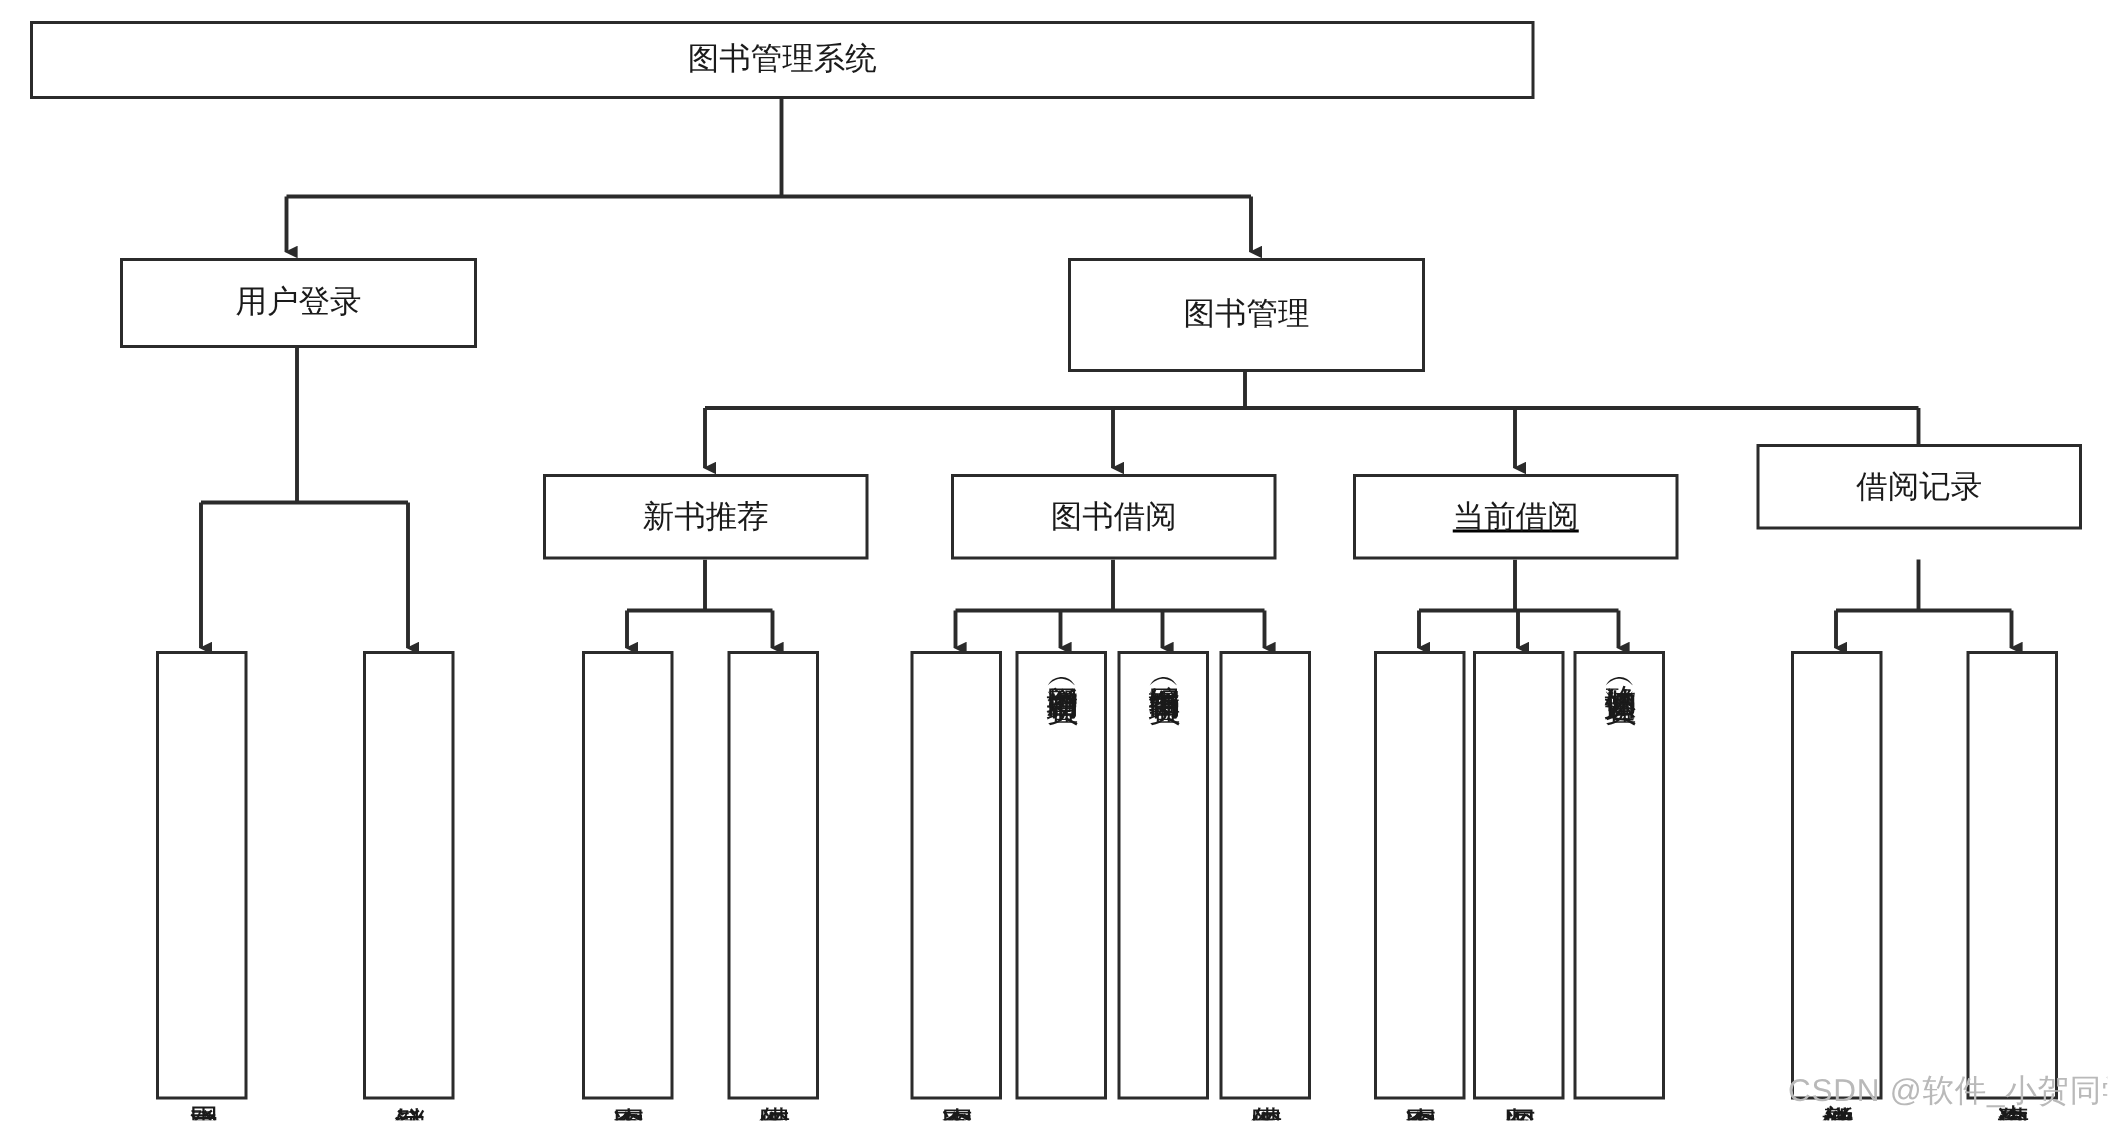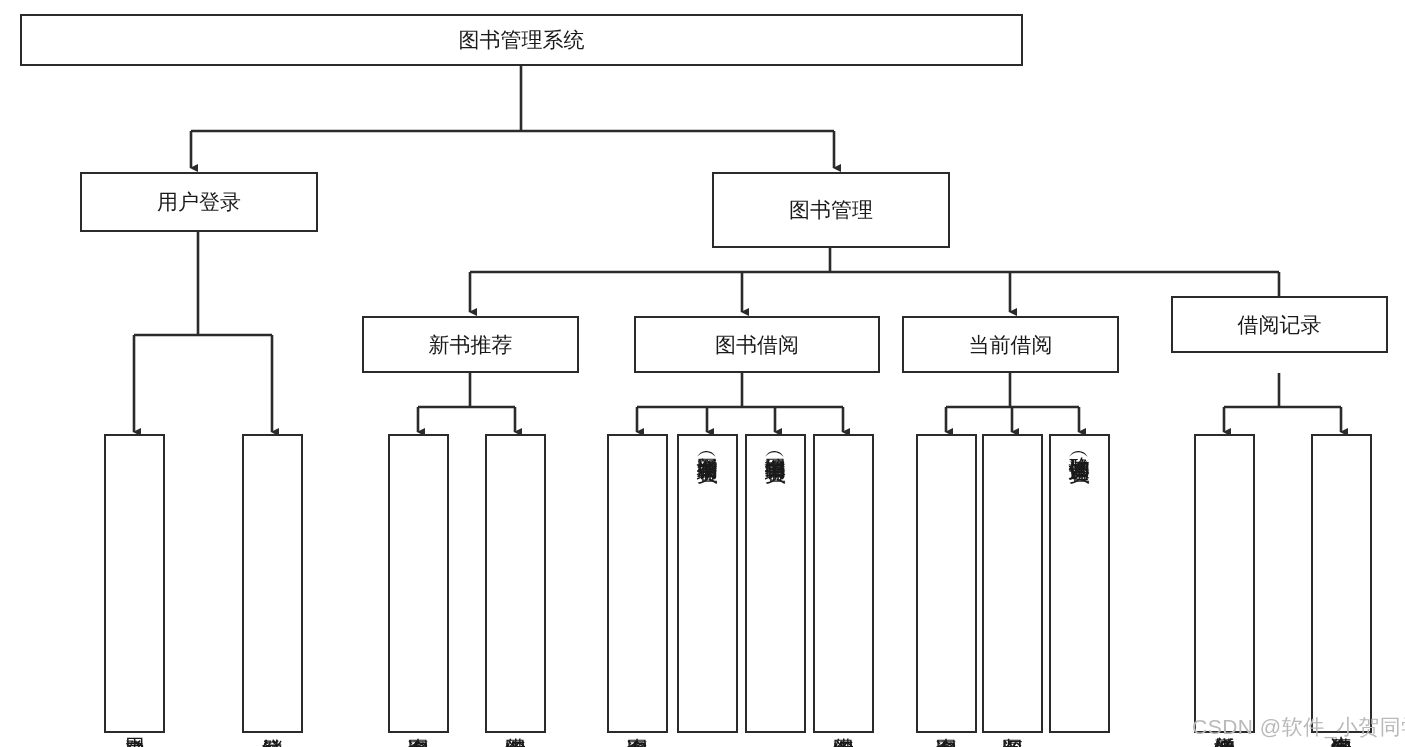--- a/index.html
+++ b/index.html
@@ -135,24 +135,24 @@
   <div class="node-box" style="left:80px; top:172px; width:238px; height:60px;">
     <span class="node-label-h">用户登录</span>
   </div>
   <div class="node-box" style="left:712px; top:172px; width:238px; height:76px;">
     <span class="node-label-h">图书管理</span>
   </div>
 
   <div class="node-box" style="left:362px; top:316px; width:217px; height:57px;">
     <span class="node-label-h">新书推荐</span>
   </div>
-  <div class="node-box" style="left:634px; top:316px; width:246px; height:57px;">
+  <div class="node-box" style="left:634px; top:316px; width:217px; height:57px;">
     <span class="node-label-h">图书借阅</span>
   </div>
-  <div class="node-box" style="left:902px; top:316px; width:217px; height:57px;">
+  <div class="node-box" style="left:902px; top:316px; width:217px; height:57px;text-decoration:underline;">
     <span class="node-label-h">当前借阅</span>
   </div>
   <div class="node-box" style="left:1171px; top:296px; width:217px; height:57px;">
     <span class="node-label-h">借阅记录</span>
   </div>
 
   <div class="leaf-box" style="left:104px; top:434px; width:61px; height:299px;">
     <span class="node-label-v">用户登录</span>
   </div>
   <div class="leaf-box" style="left:242px; top:434px; width:61px; height:299px;">

